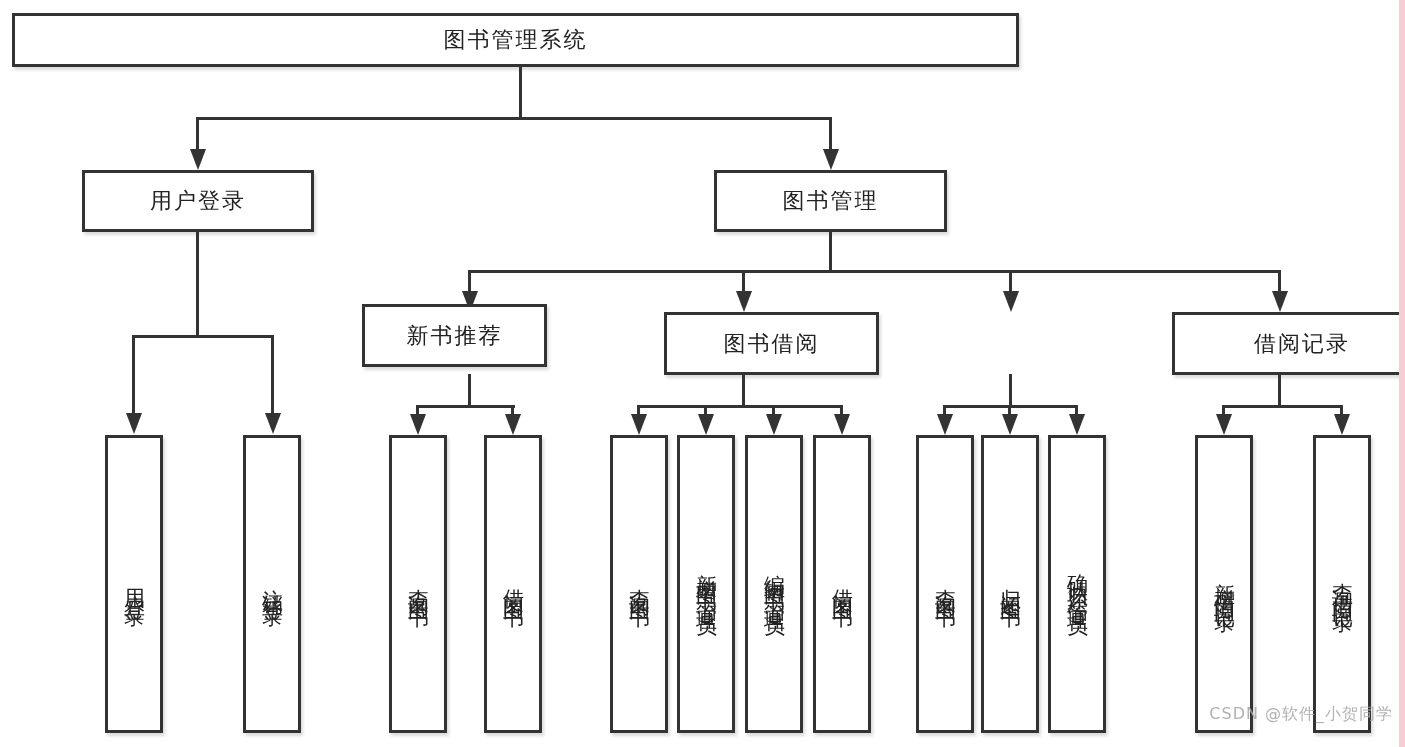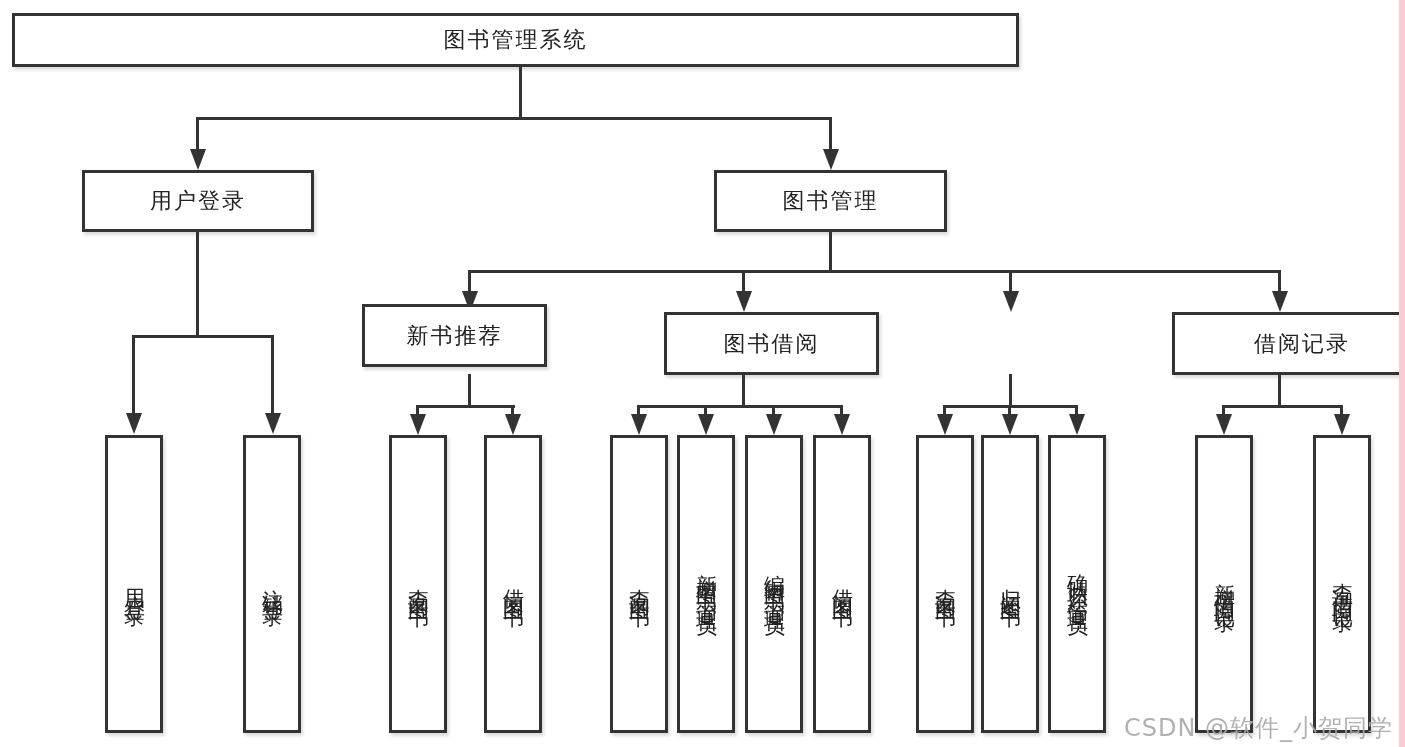--- a/index.html
+++ b/index.html
@@ -39,22 +39,22 @@
   .ah {
     position: absolute;
     width: 0; height: 0;
     border-left: 8px solid transparent;
     border-right: 8px solid transparent;
     border-top: 21px solid #333333;
   }
   .watermark {
     position: absolute;
     right: 12px;
-    bottom: 3px;
-    font-size: 24px;
+    bottom: 22px;
+    font-size: 16px;
     color: rgba(170,170,170,0.92);
     letter-spacing: 1px;
     z-index: 6;
   }
   .strip {
     position: absolute;
     top: 0; right: 0;
     width: 6px; height: 747px;
     background: #f6cdd3;
     z-index: 7;

